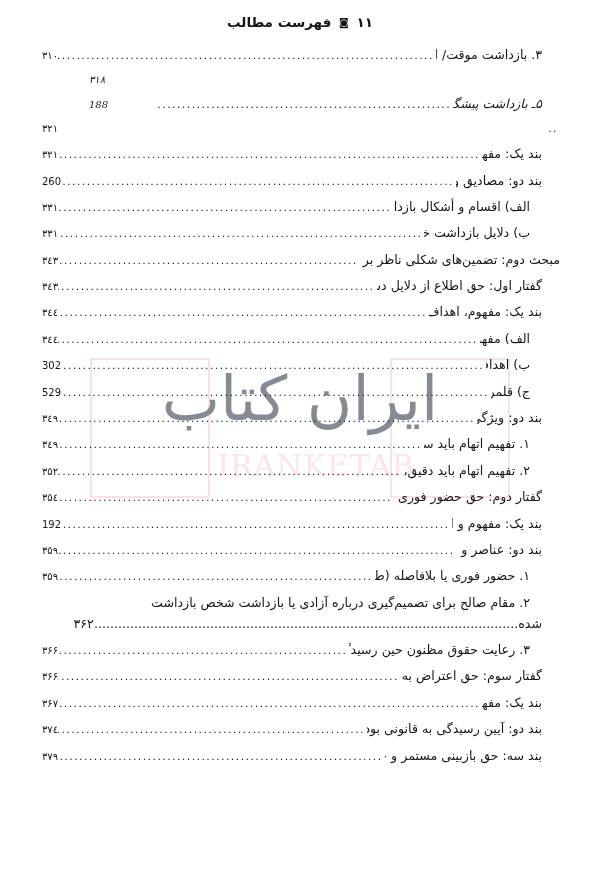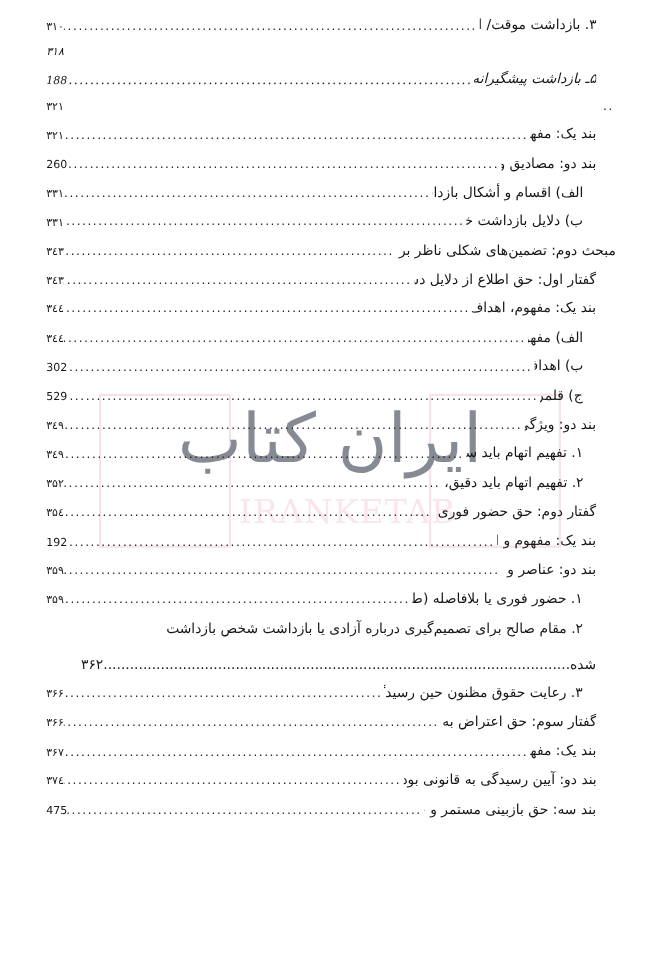--- a/index.html
+++ b/index.html
@@ -132,56 +132,62 @@
   }
 
   
   .ital {
     font-family: "DejaVu Serif", "Liberation Serif", serif;
     font-style: italic;
     font-size: 12.5px;
   }
   .ital .pg, .ital .dots {
     font-style: italic;
+    margin-left: 47px;
   }
 
   
   .ind-1 { padding-right: 18px; }
   .ind-2 { padding-right: 30px; }
   .ind-0 { padding-right: 0px; }
 
   
   .cont-row {
     display: flex;
     align-items: baseline;
     font-size: 12.6px;
     line-height: 1.5;
     margin-bottom: 7.5px;
     padding-right: 18px;
     white-space: nowrap;
     overflow: hidden;
   }
   .wrap-head {
-    margin-bottom: 14px;
+    margin-bottom: 2px;
   }
 </style>
 </head>
 <body>
 
 <div class="page">
 
   <div class="watermark">
     <div class="wm-box wm-left"></div>
     <div class="wm-box wm-right"></div>
     <div class="wm-text">ایران کتاب</div>
     <div class="wm-sub">IRANKETAB</div>
   </div>
 
   <div class="content">
 
+    <div class="page-header">
+      <span>۱۱</span>
+      <span class="sq">◙</span>
+      <span>فهرست مطالب</span>
+    </div>
 
     <div class="toc" id="toc-list">
         <div class="toc-row ind-1">
           <span class="lbl">۳. بازداشت موقت/ احتیاطی</span>
           <span class="dots">..........................................................................................................</span>
           <span class="pg">۳۱۰</span>
         </div>
         <div class="toc-row ind-1 ital">
           <span class="dots"></span>
           <span class="pg">۳۱۸</span>
@@ -306,18 +312,18 @@
           <span class="pg">۳۶۷</span>
         </div>
         <div class="toc-row ind-1">
           <span class="lbl">بند دو: آیین رسیدگی به قانونی بودن دستگیری و بازداشت</span>
           <span class="dots">..........................................................................................................</span>
           <span class="pg">۳۷٤</span>
         </div>
         <div class="toc-row ind-1">
           <span class="lbl">بند سه: حق بازبینی مستمر و حق جبران خسارت</span>
           <span class="dots">..........................................................................................................</span>
-          <span class="pg">475</span>
+          <span class="pg">۳۷۹</span>
         </div>
       </div>
 
   </div>
 </div>
 
 </body></html>

